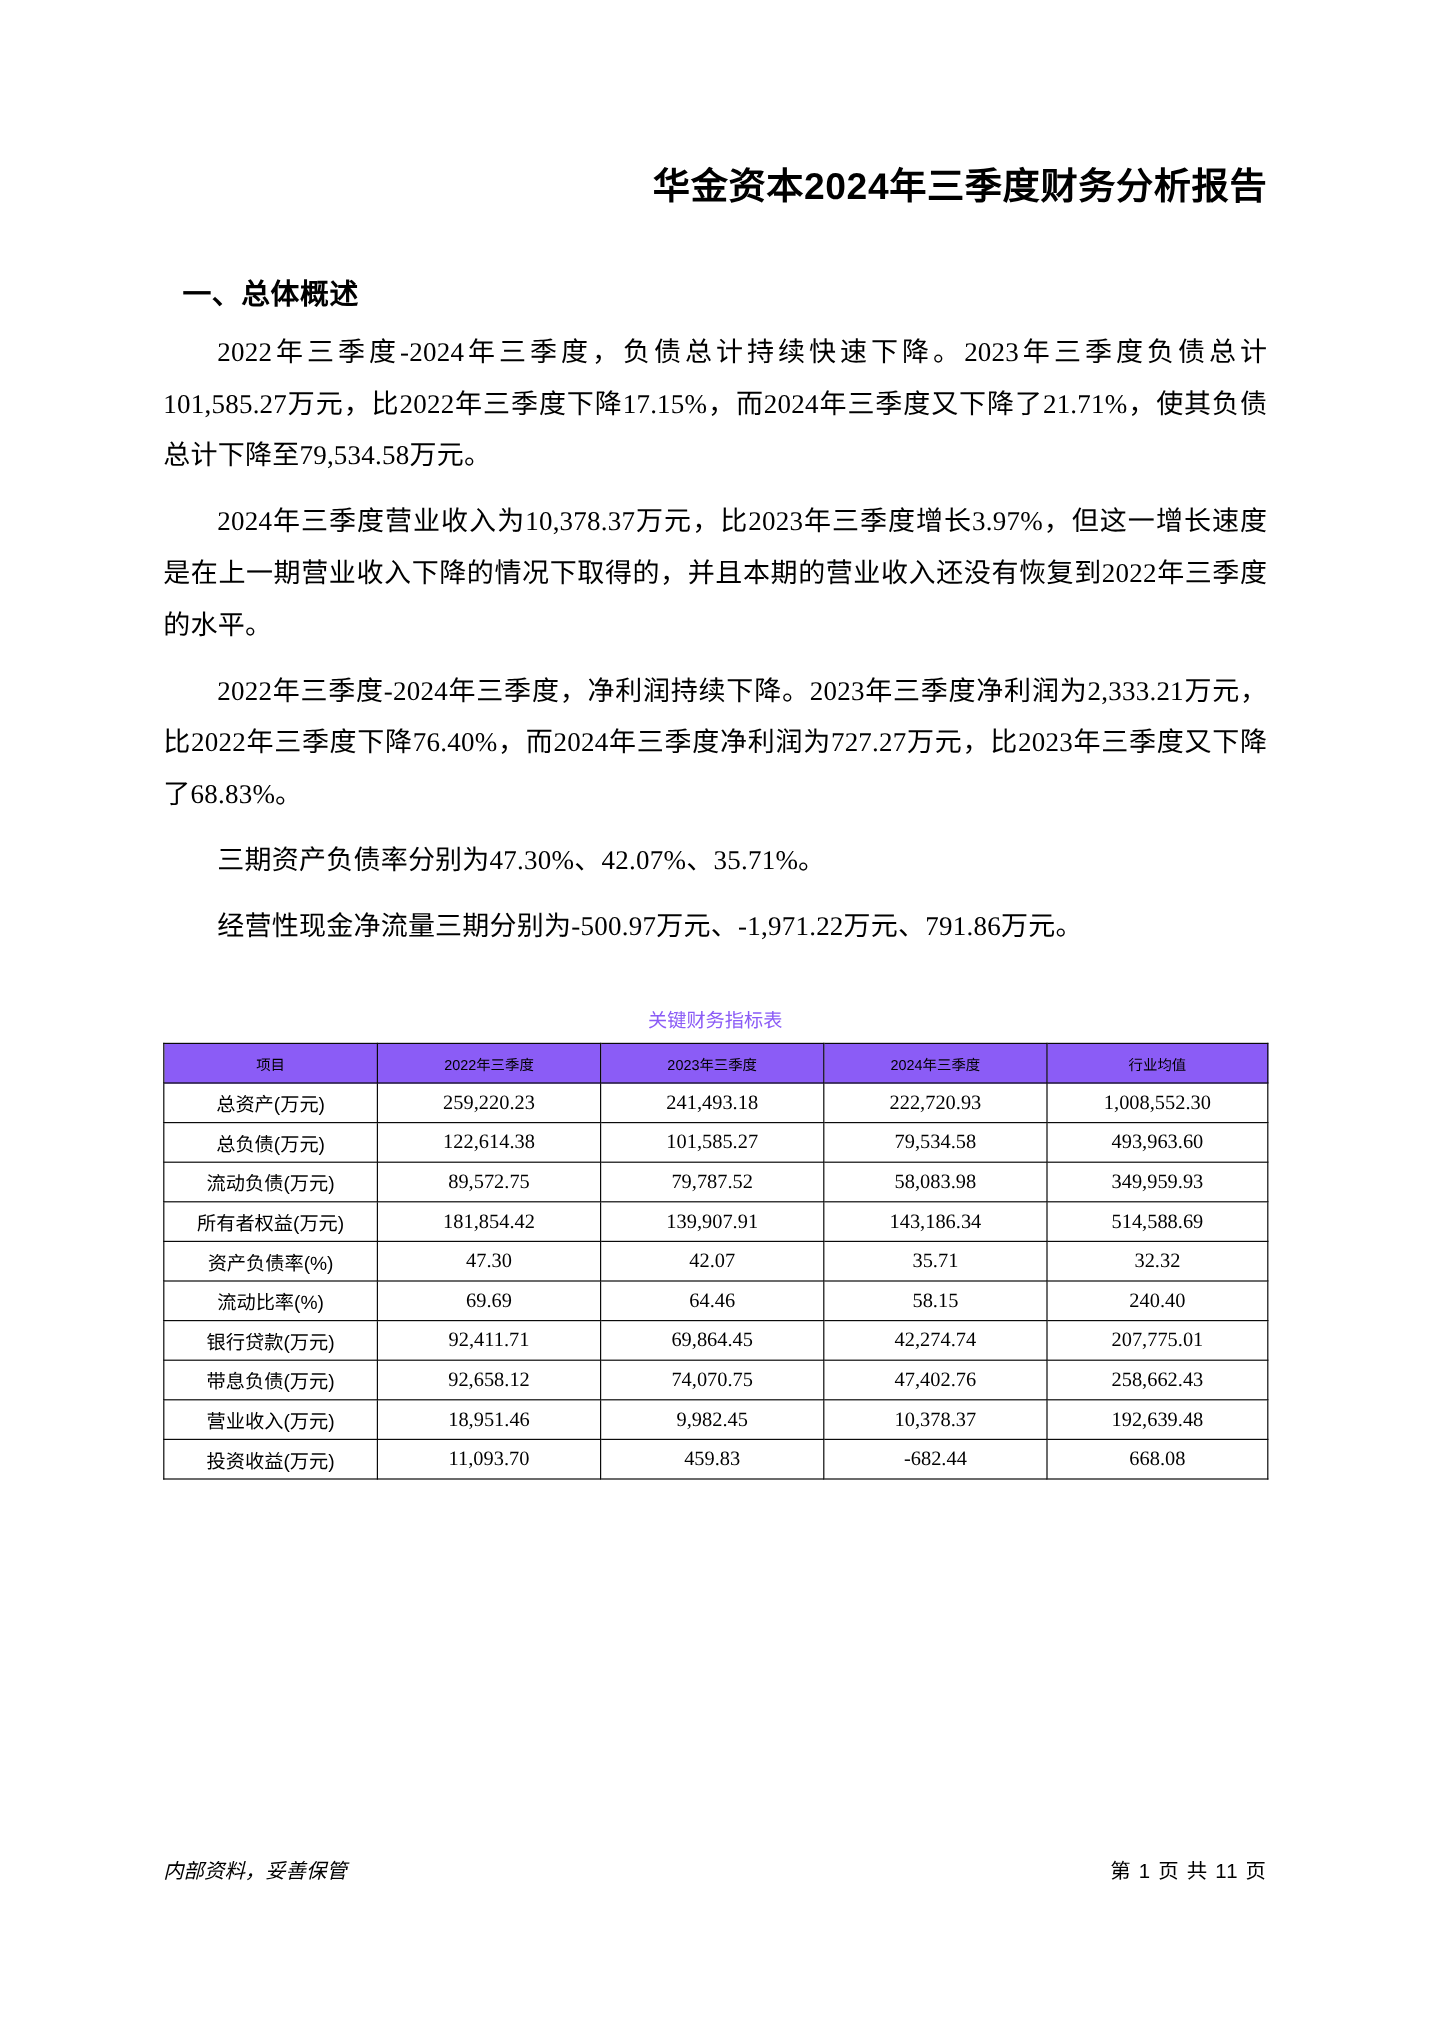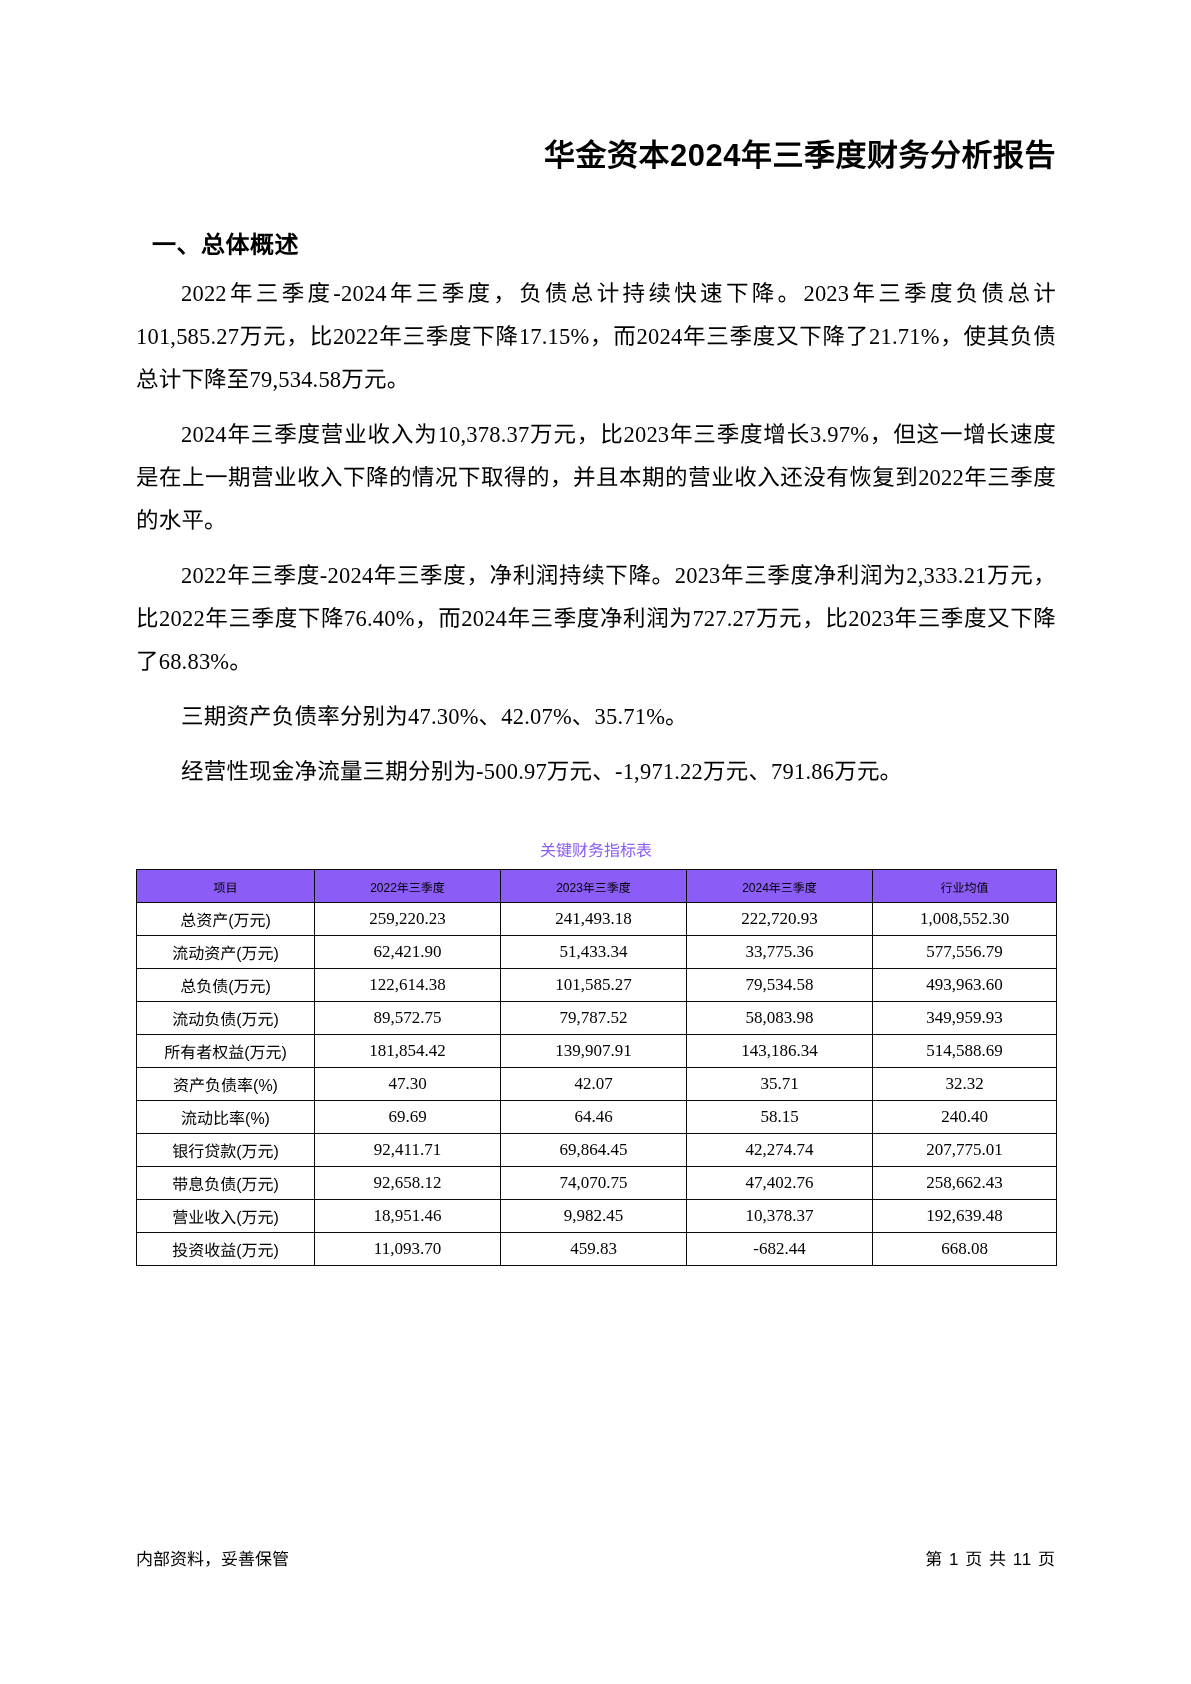--- a/index.html
+++ b/index.html
@@ -102,21 +102,21 @@
     left: 136px;
     top: 1545px;
     width: 920px;
     border-top: 0px;
     font-family: "Liberation Sans", "DejaVu Sans", sans-serif;
     font-size: 17px;
     display: flex;
     justify-content: space-between;
     align-items: center;
   }
-  .footer .left { text-align: center; }
+  .footer .left { text-align: center; font-style: italic; }
   .footer .right { text-align: right; letter-spacing: 1px; }
   .num { font-family: "Liberation Serif", "DejaVu Serif", serif; margin-top: 33px; }
 </style>
 </head>
 <body>
 
 <div class="page">
   <div class="content">
 
     <h1 class="doc-title">华金资本2024年三季度财务分析报告</h1>
@@ -150,27 +150,20 @@
       </thead>
       <tbody>
         <tr>
           <td class="label">总资产(万元)</td>
           <td class="num">259,220.23</td>
           <td class="num">241,493.18</td>
           <td class="num">222,720.93</td>
           <td class="num">1,008,552.30</td>
         </tr>
         <tr>
-          <td class="label">流动资产(万元)</td>
-          <td class="num">62,421.90</td>
-          <td class="num">51,433.34</td>
-          <td class="num">33,775.36</td>
-          <td class="num">577,556.79</td>
-        </tr>
-        <tr>
           <td class="label">总负债(万元)</td>
           <td class="num">122,614.38</td>
           <td class="num">101,585.27</td>
           <td class="num">79,534.58</td>
           <td class="num">493,963.60</td>
         </tr>
         <tr>
           <td class="label">流动负债(万元)</td>
           <td class="num">89,572.75</td>
           <td class="num">79,787.52</td>

